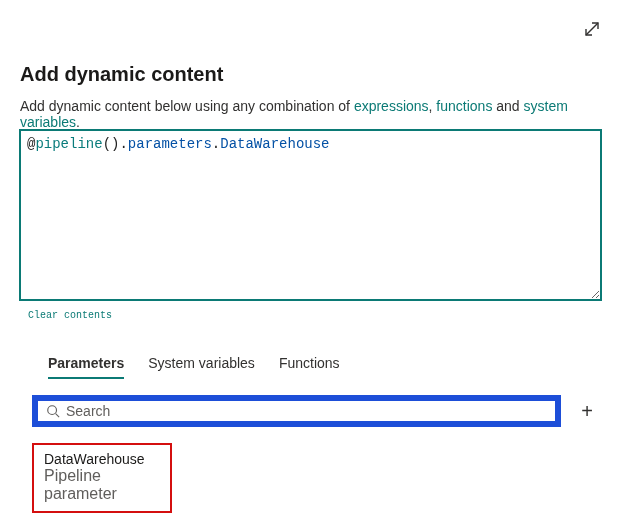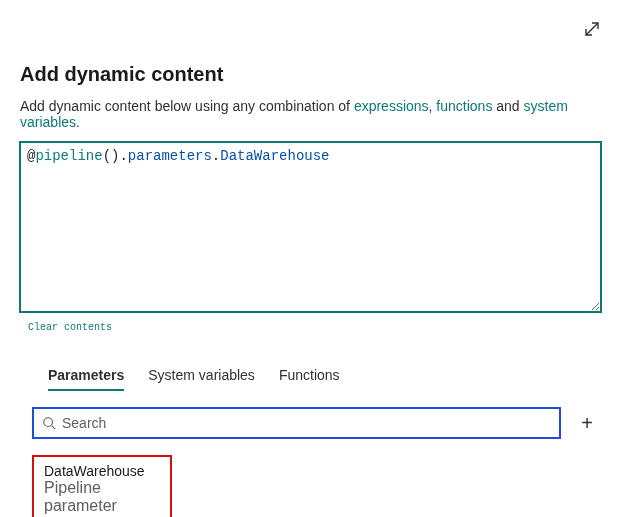--- a/index.html
+++ b/index.html
@@ -26,21 +26,20 @@
       font-weight: 600;
       color: #1b1a19;
       margin-top: 43px;
     }
     .expand-icon {
       cursor: pointer;
     }
     .description {
       font-size: 14px;
       color: #323130;
-      margin-bottom: 12px;
     }
     .link {
       color: #0b7a75;
       text-decoration: none;
       cursor: pointer;
     }
     .editor {
       width: 100%;
       height: 170px;
       border: 1px solid #0b7a75;
@@ -89,21 +88,21 @@
       display: flex;
       align-items: center;
       margin-top: 16px;
       padding-left: 12px;
       gap: 8px;
     }
     .search-box {
       flex: 1;
       display: flex;
       align-items: center;
-      border: 2px solid #1d4ed8;
+      border: 6px solid #1d4ed8;
       height: 32px;
       padding: 0 8px;
       background: #fff;
     }
     .search-icon {
       display: flex;
       align-items: center;
       margin-right: 6px;
       color: #605e5c;
     }

